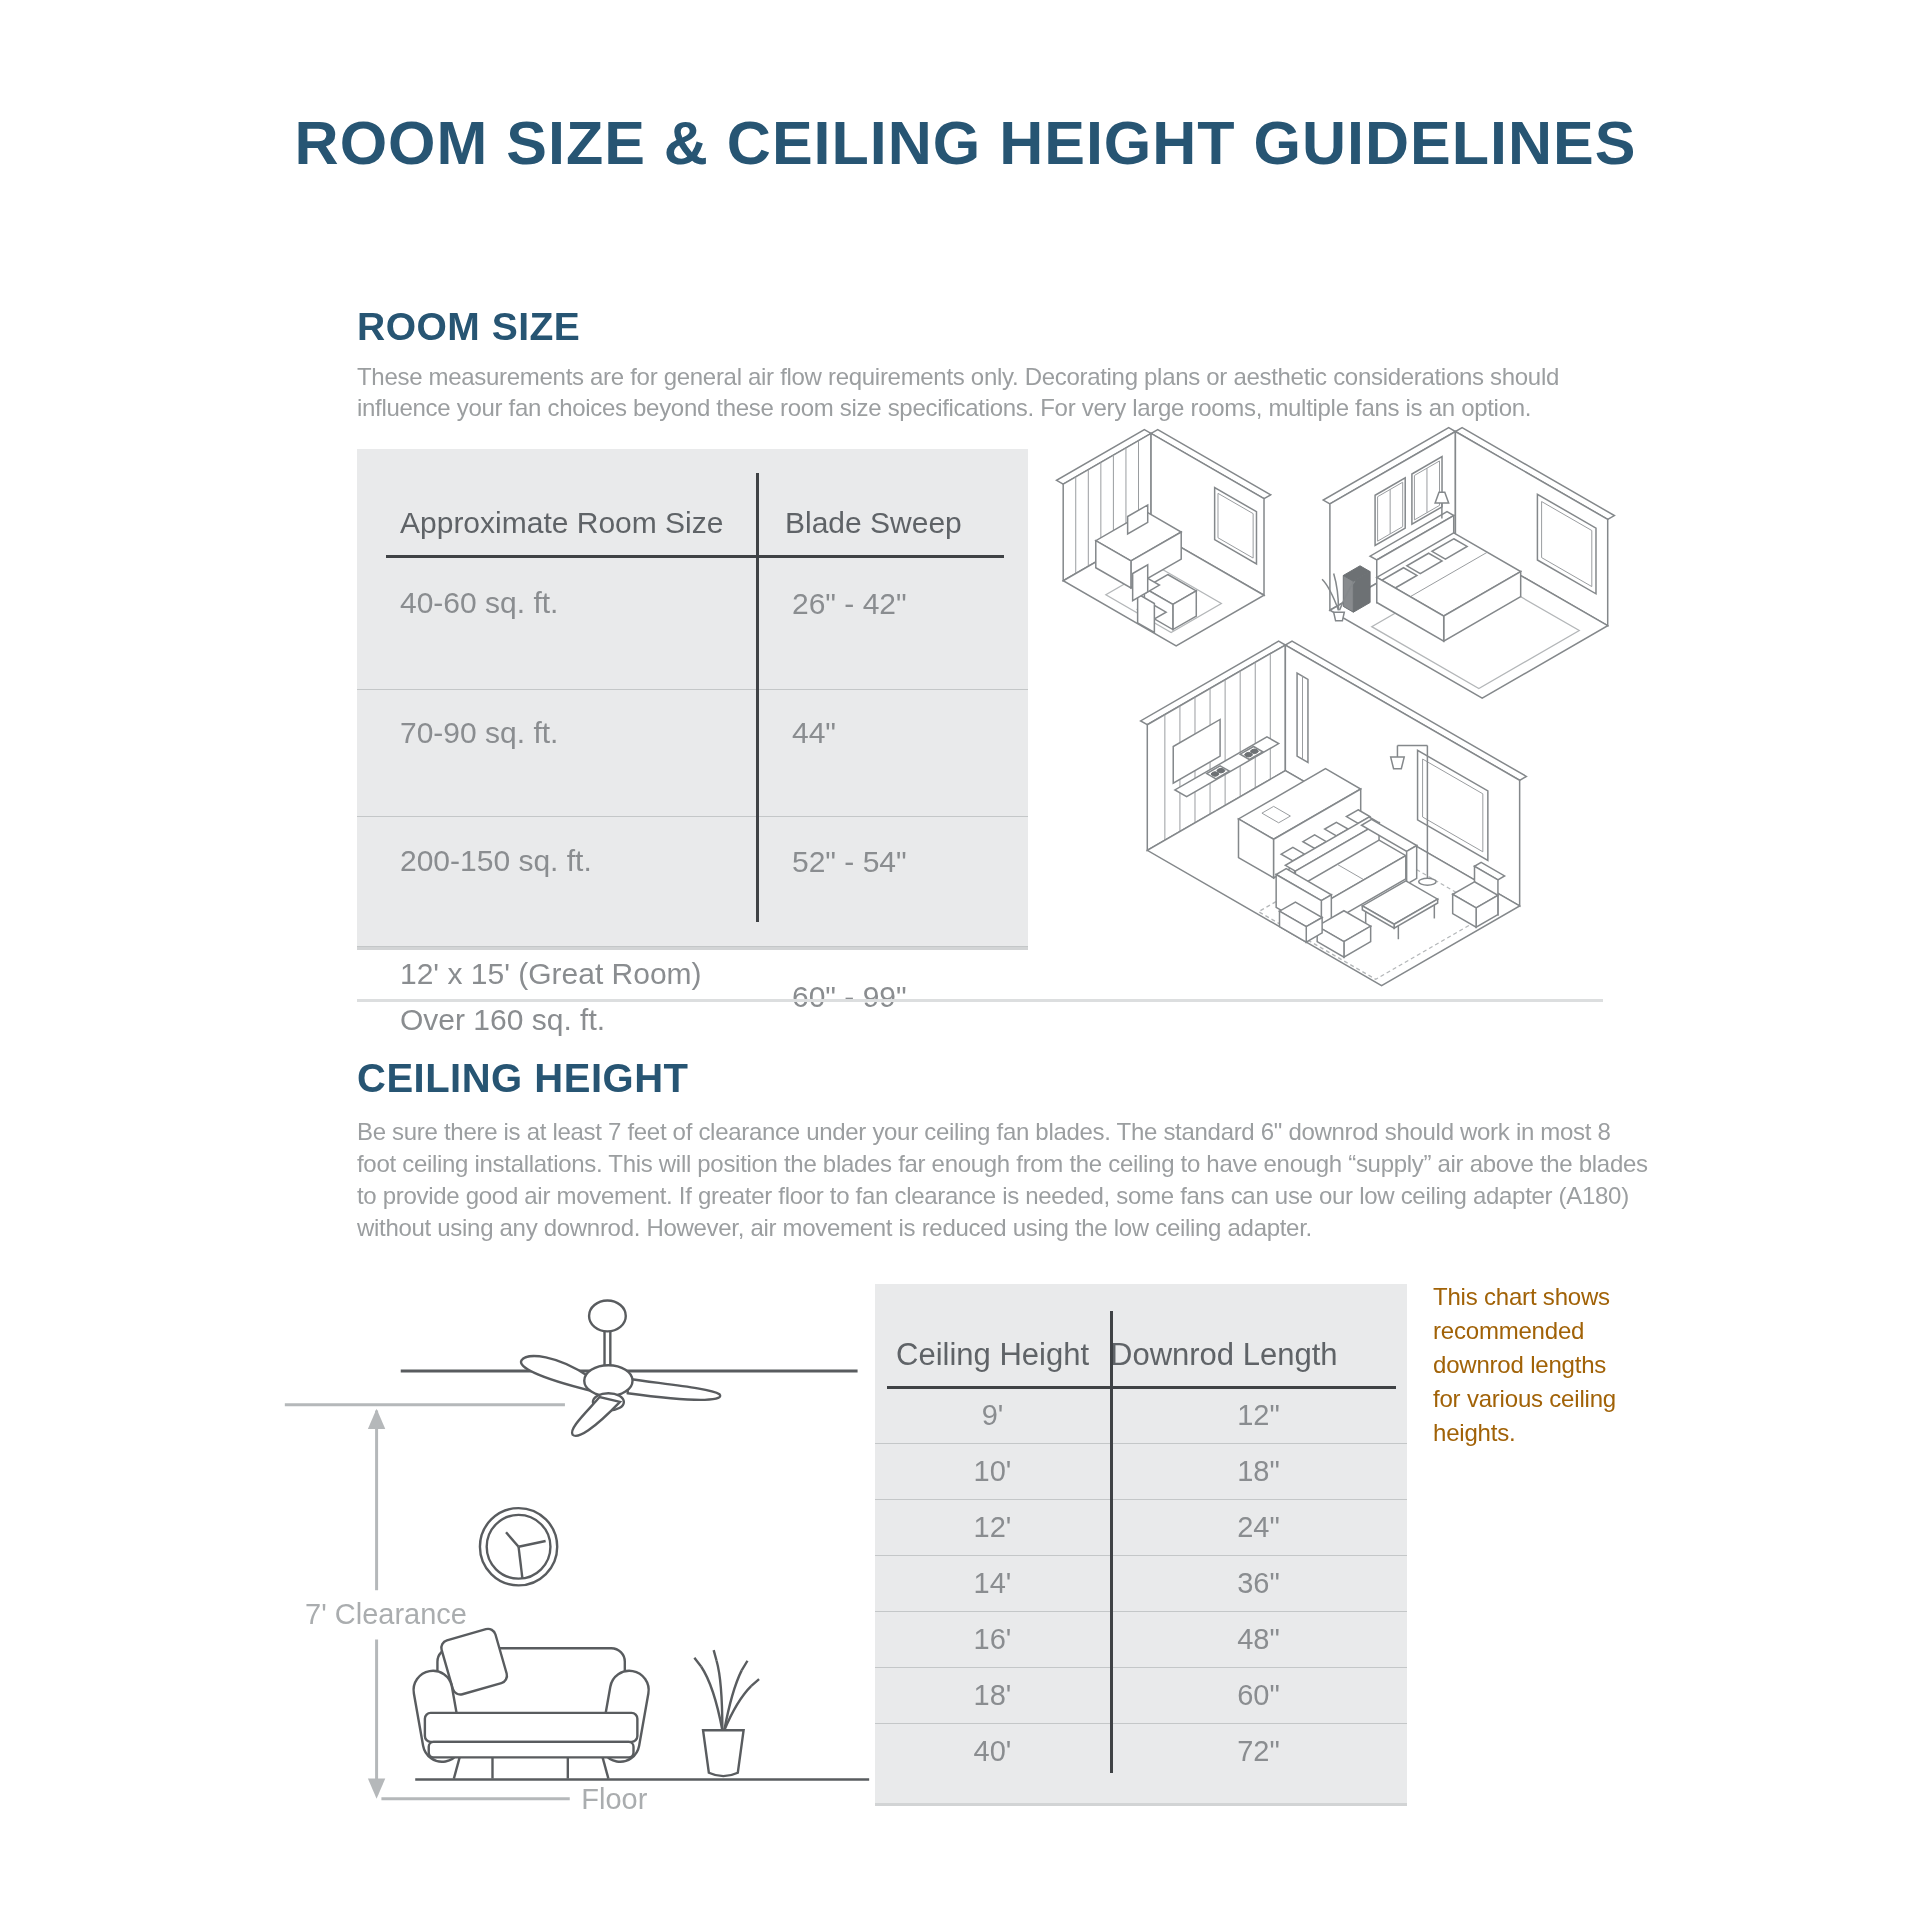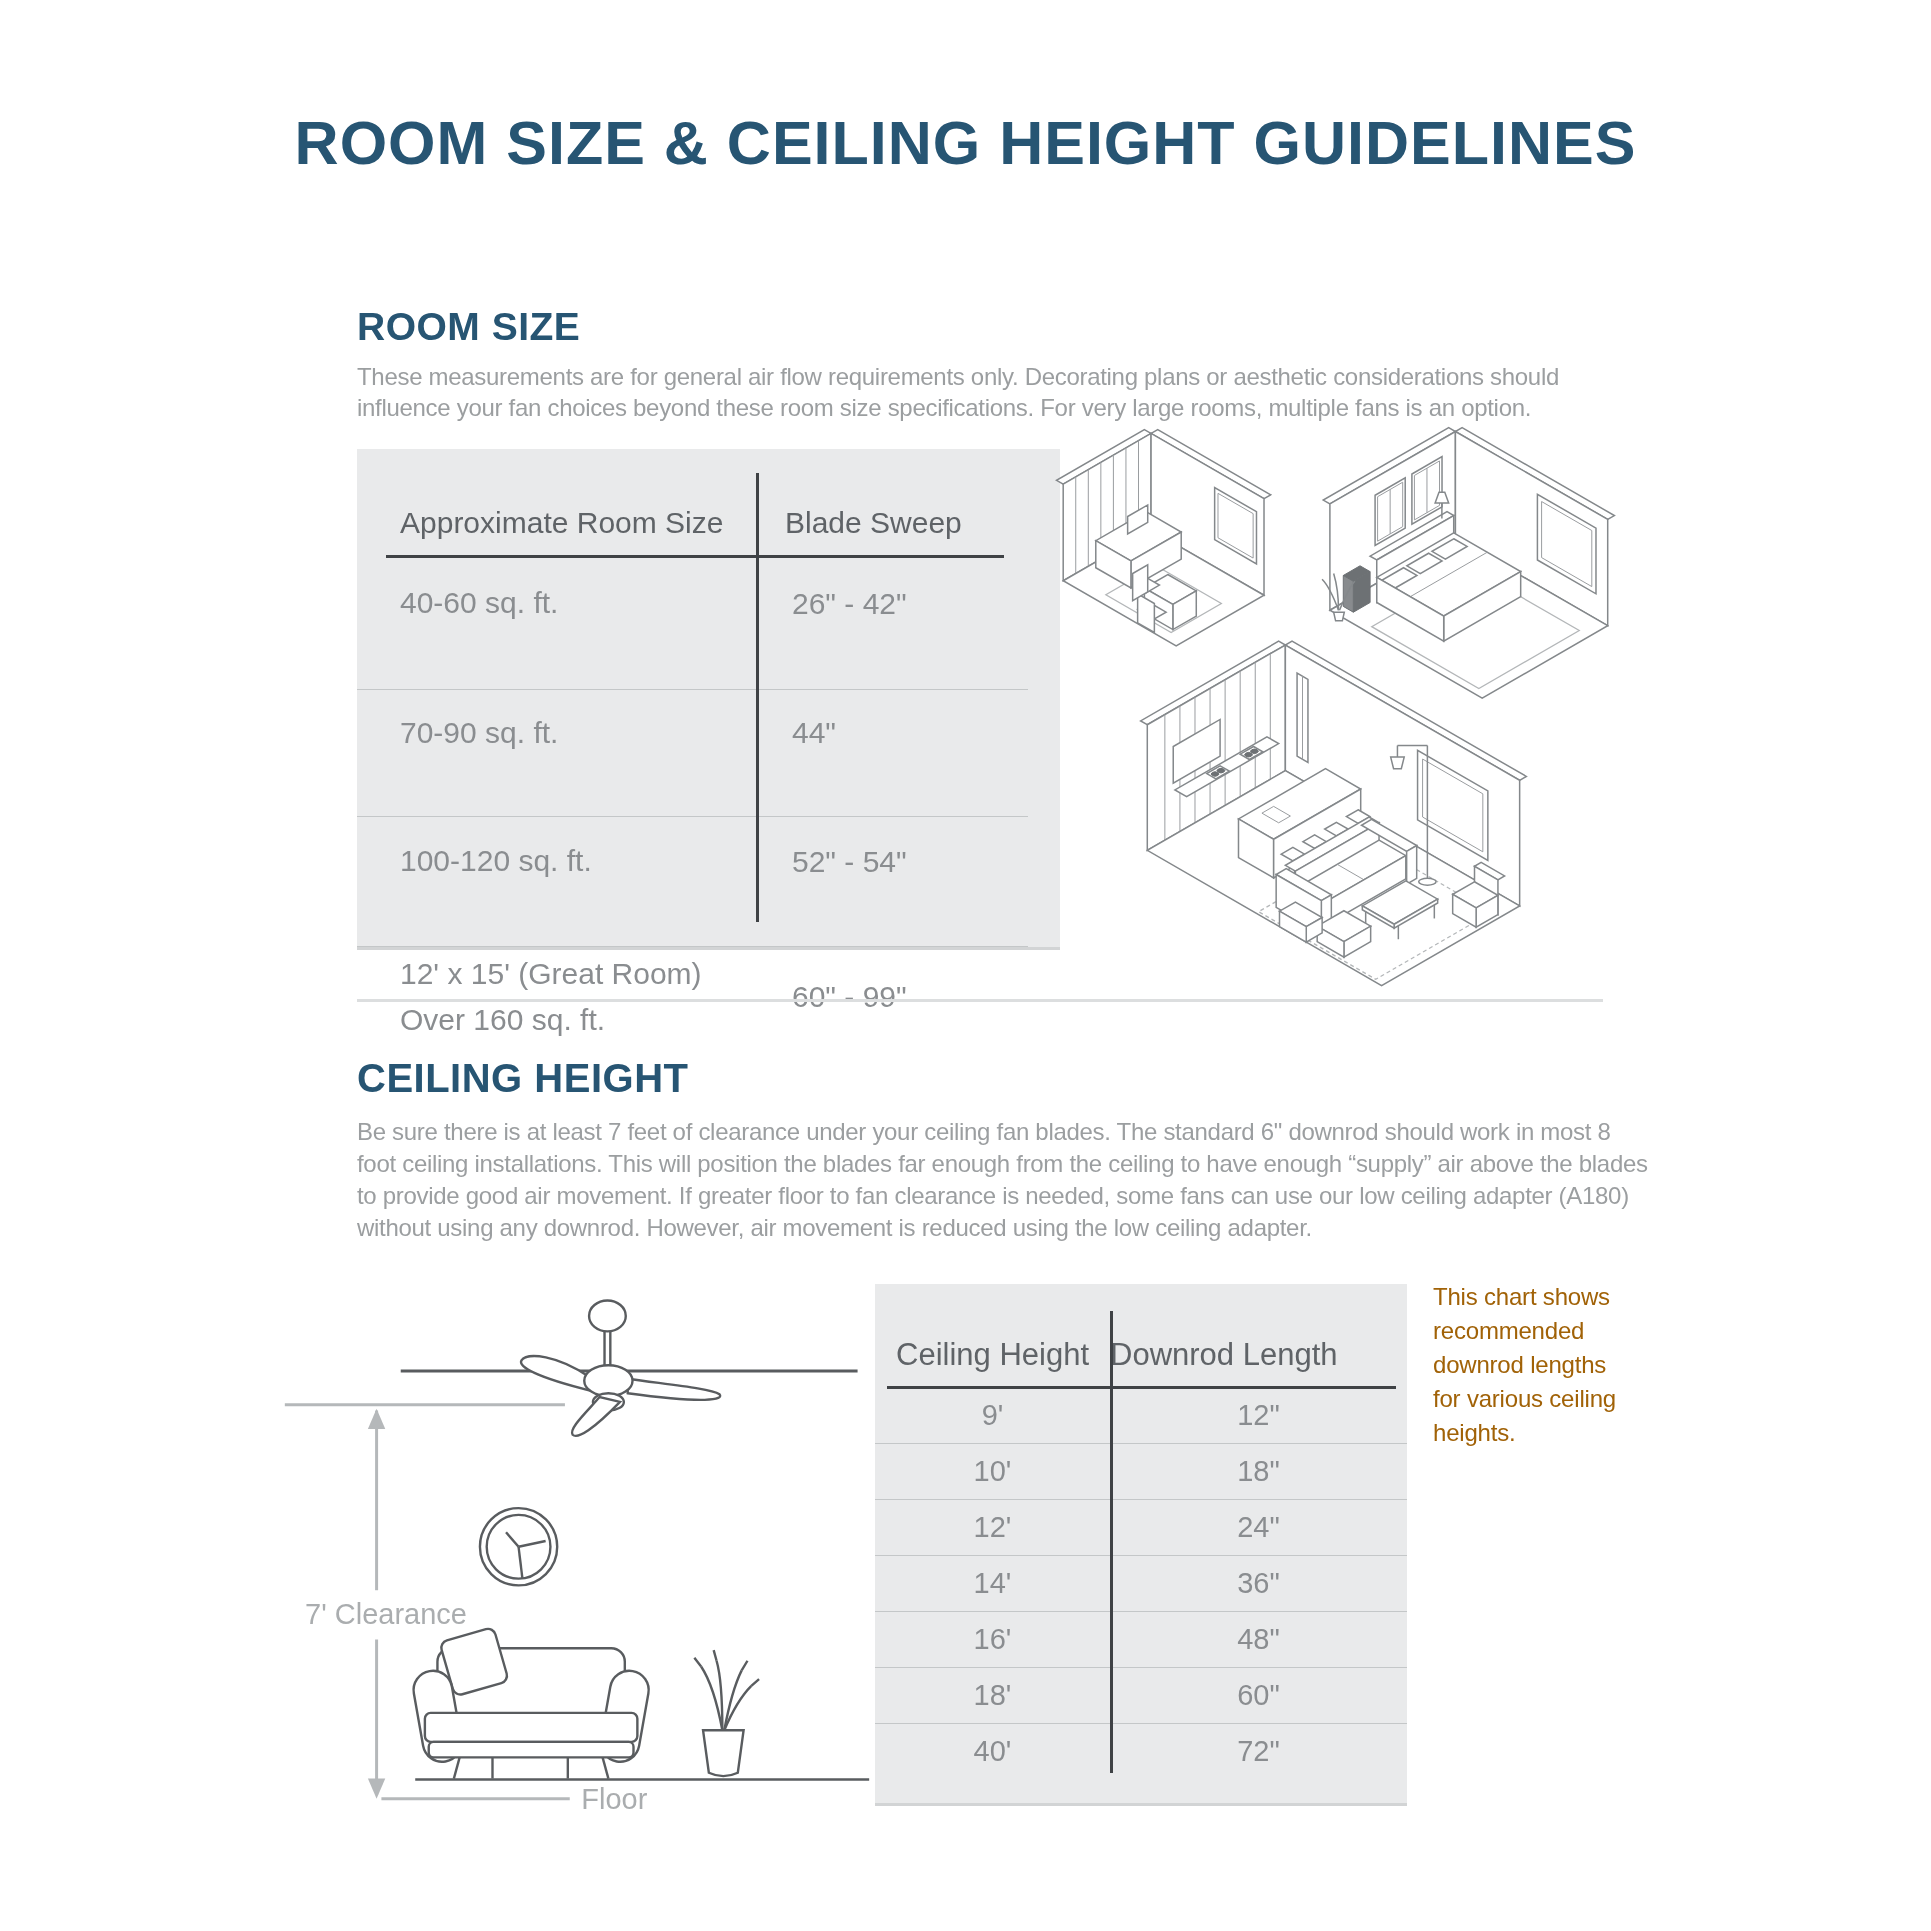--- a/index.html
+++ b/index.html
@@ -13,21 +13,21 @@
   .h2.ceil{left:357px;top:1056px;font-size:40px;}
   .para{position:absolute;left:357px;width:1294px;font-size:24px;line-height:1.34;
         letter-spacing:-0.3px;color:#9b9ea0;}
   .para.p1{top:361px;line-height:1.3;}
   .para.p2{top:1116px;}
   .divider{position:absolute;left:357px;top:999px;width:1246px;height:2.9px;background:#dcdedf;}
   .note{position:absolute;left:1433px;top:1280px;width:193px;font-size:24px;
         line-height:1.42;letter-spacing:-0.2px;color:#a16207;}
   
   .card{position:absolute;background:#e9eaeb;border-bottom:3.9px solid #d2d4d5;}
-  .card1{left:357px;top:449px;width:671px;height:498px;padding-left:32px;}
+  .card1{left:357px;top:449px;width:671px;height:498px;}
   .card2{left:875px;top:1284px;width:532px;height:519px;}
   .vline{position:absolute;background:#3f4245;width:2.9px;}
   .hline{position:absolute;background:#3f4245;height:2.9px;}
   .card1 .vline{left:399px;top:24px;height:449px;}
   .card1 .hline{left:29px;top:106px;width:618px;}
   .card2 .vline{left:235px;top:27px;height:462px;}
   .card2 .hline{left:11.6px;top:102px;width:509px;}
   .thead{position:absolute;display:flex;align-items:flex-end;color:#5f6367;font-size:30px;}
   .card1 .thead{left:0;top:0;width:671px;height:106px;padding-bottom:15.4px;box-sizing:border-box;}
   .card1 .thead .h-c1{width:399px;padding-left:43px;box-sizing:border-box;}
@@ -81,21 +81,21 @@
     <div class="rows1">
       <div class="trow" style="height:91px">
         <div class="c1">40-60 sq. ft.</div>
         <div class="c2">26" - 42"</div>
       </div>
       <div class="trow" style="height:86px">
         <div class="c1">70-90 sq. ft.</div>
         <div class="c2">44"</div>
       </div>
       <div class="trow" style="height:89px">
-        <div class="c1">100-120 sq. ft.</div>
+        <div class="c1">200-150 sq. ft.</div>
         <div class="c2">52" - 54"</div>
       </div>
       <div class="trow" style="height:100px">
         <div class="c1">12' x 15' (Great Room)
 Over 160 sq. ft.</div>
         <div class="c2">60" - 99"</div>
       </div>
     </div>
     <div class="vline"></div>
   </div>

